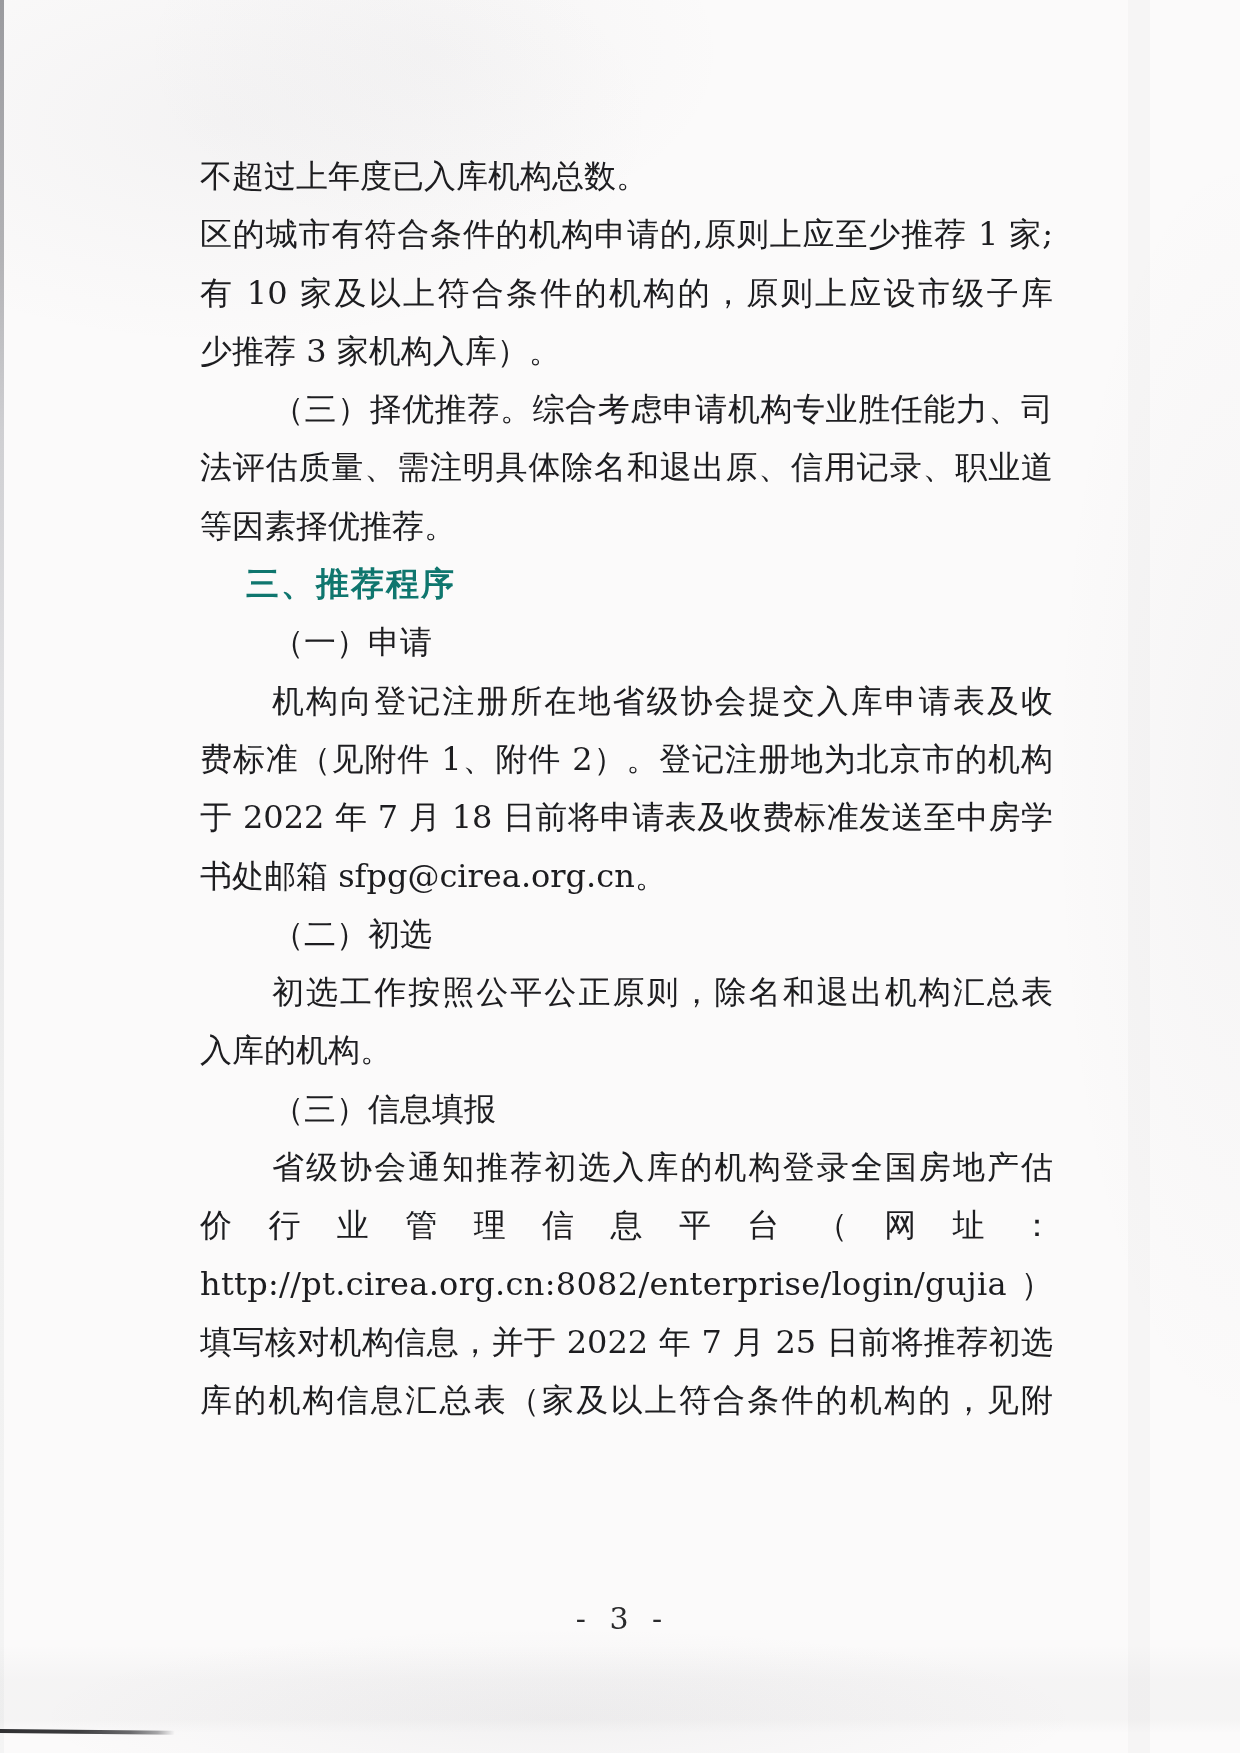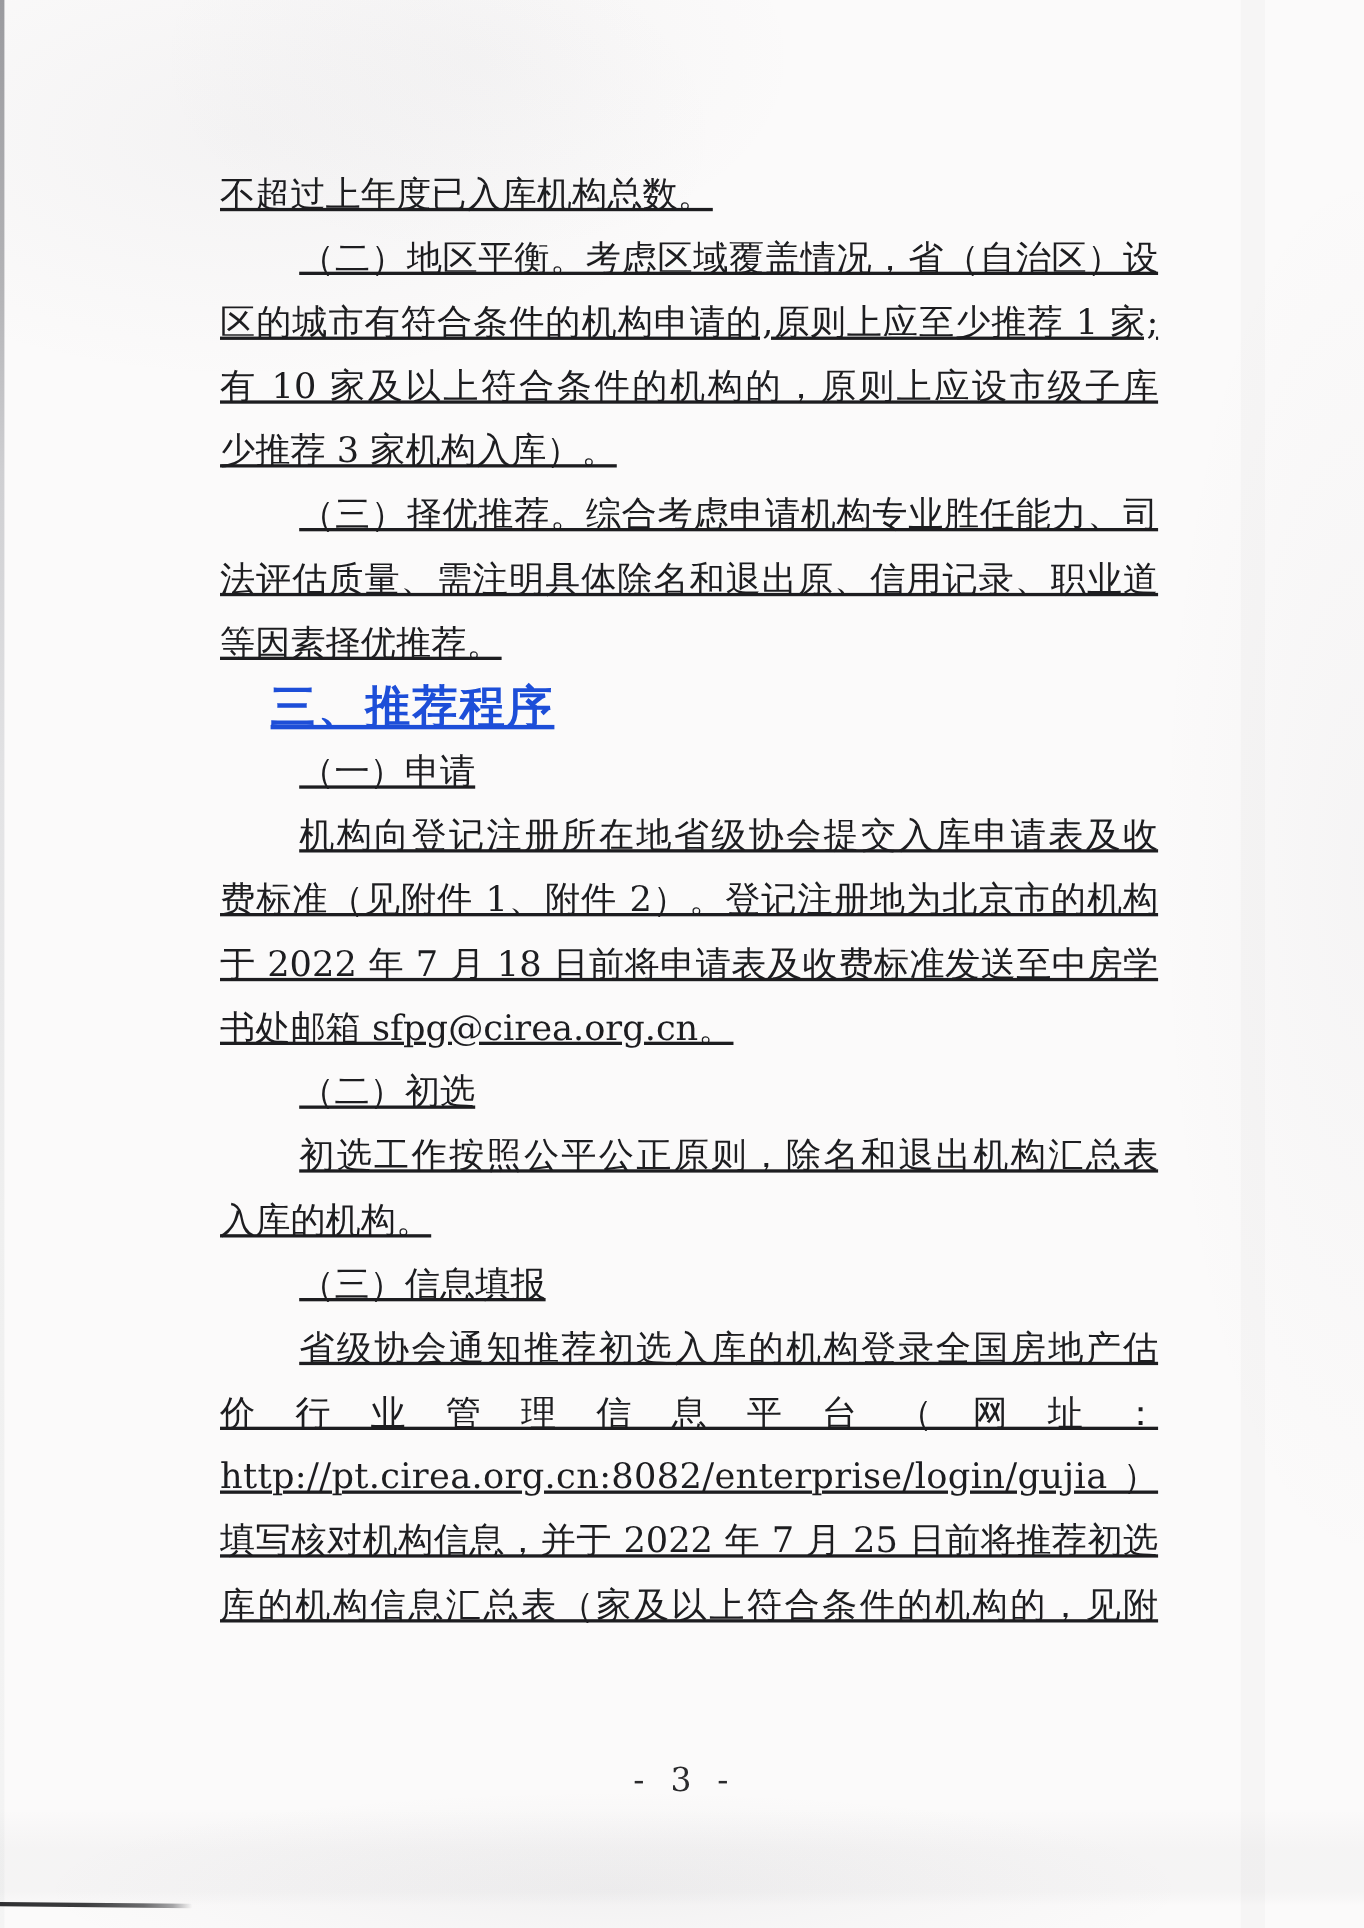--- a/index.html
+++ b/index.html
@@ -20,36 +20,35 @@
     position: absolute;
     left: 200px;
     top: 147px;
     width: 853px;
   }
   .line {
     font-size: 32px;
     height: 58.3px;
     line-height: 58.3px;
     white-space: nowrap;
-    text-decoration: underline;
   }
   .jl {
     white-space: normal;
     text-align: justify;
     text-align-last: justify;
     overflow: hidden;
   }
   .ind { text-indent: 72px; }
   .head {
     font-family: "DejaVu Sans", "Liberation Sans", sans-serif;
     font-weight: 700;
-    font-size: 41px;
+    font-size: 33px;
     text-indent: 46px;
     letter-spacing: 2px;
-    color: #1d4ed8;
+    color: #0f766e;
   }
   .url { letter-spacing: 0.3px; }
   .pagenum {
     position: absolute;
     top: 1597px;
     left: 0;
     width: 100%;
     height: 44px;
     line-height: 44px;
     text-align: center;
@@ -95,21 +94,20 @@
 </head>
 <body>
 
 <div class="edge-left"></div>
 <div class="edge-right-band"></div>
 <div class="bottom-band"></div>
 <div class="bottom-line"></div>
 
 <div class="textblock">
   <p class="line">不超过上年度已入库机构总数。</p>
-  <p class="line ind jl">（二）地区平衡。考虑区域覆盖情况，省（自治区）设</p>
   <p class="line jl">区的城市有符合条件的机构申请的,原则上应至少推荐 1 家;</p>
   <p class="line jl">有 10 家及以上符合条件的机构的，原则上应设市级子库（至</p>
   <p class="line">少推荐 3 家机构入库）。</p>
   <p class="line ind jl">（三）择优推荐。综合考虑申请机构专业胜任能力、司</p>
   <p class="line jl">法评估质量、需注明具体除名和退出原、信用记录、职业道德</p>
   <p class="line">等因素择优推荐。</p>
   <p class="line head">三、推荐程序</p>
   <p class="line ind">（一）申请</p>
   <p class="line ind jl">机构向登记注册所在地省级协会提交入库申请表及收</p>
   <p class="line jl">费标准（见附件 1、附件 2）。登记注册地为北京市的机构</p>

